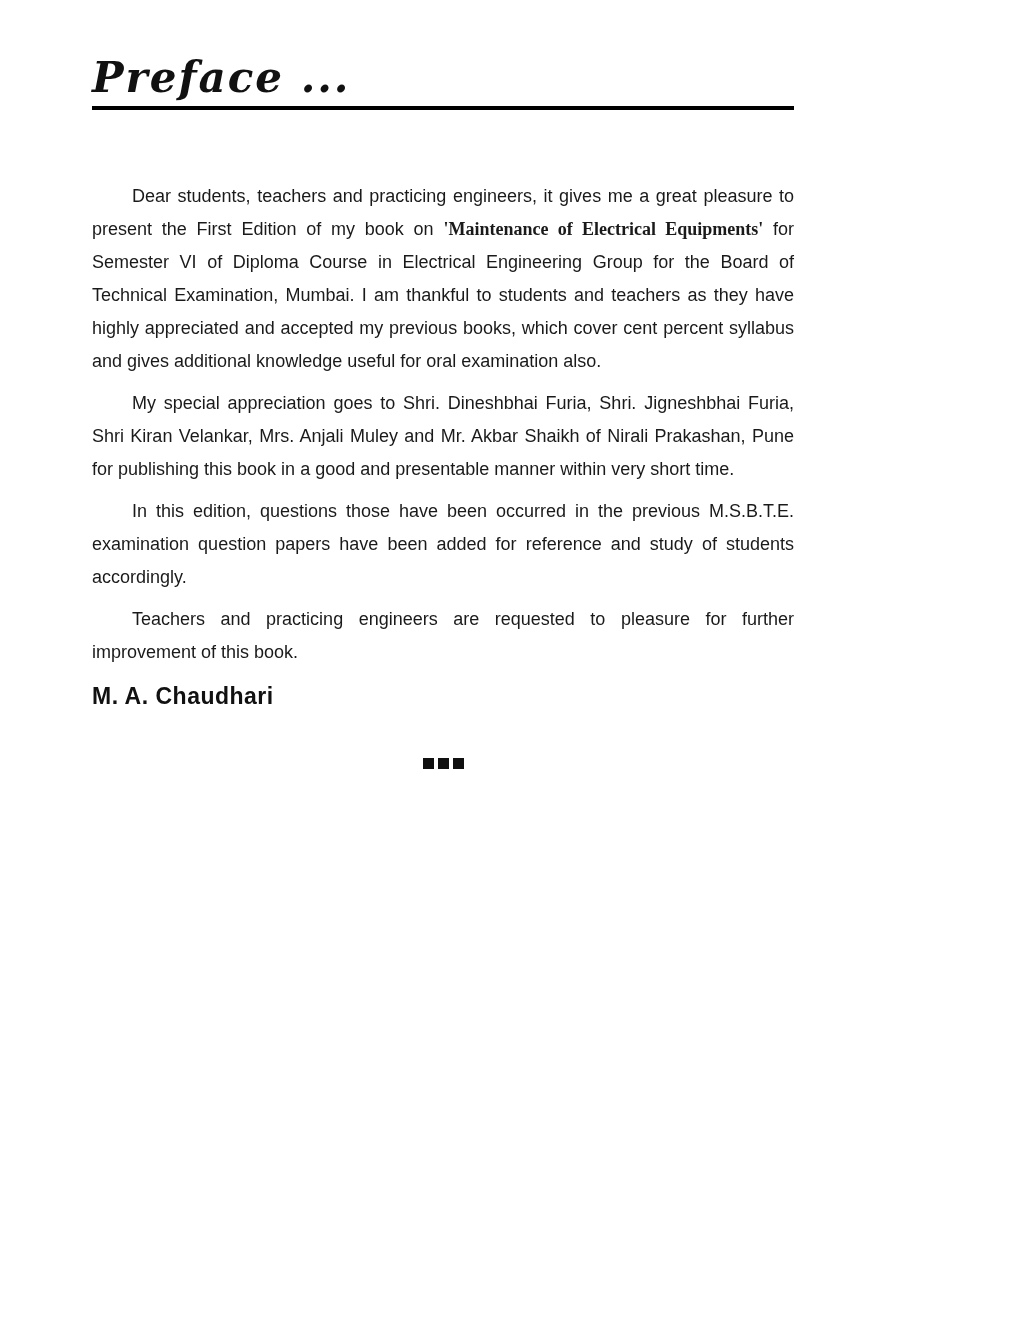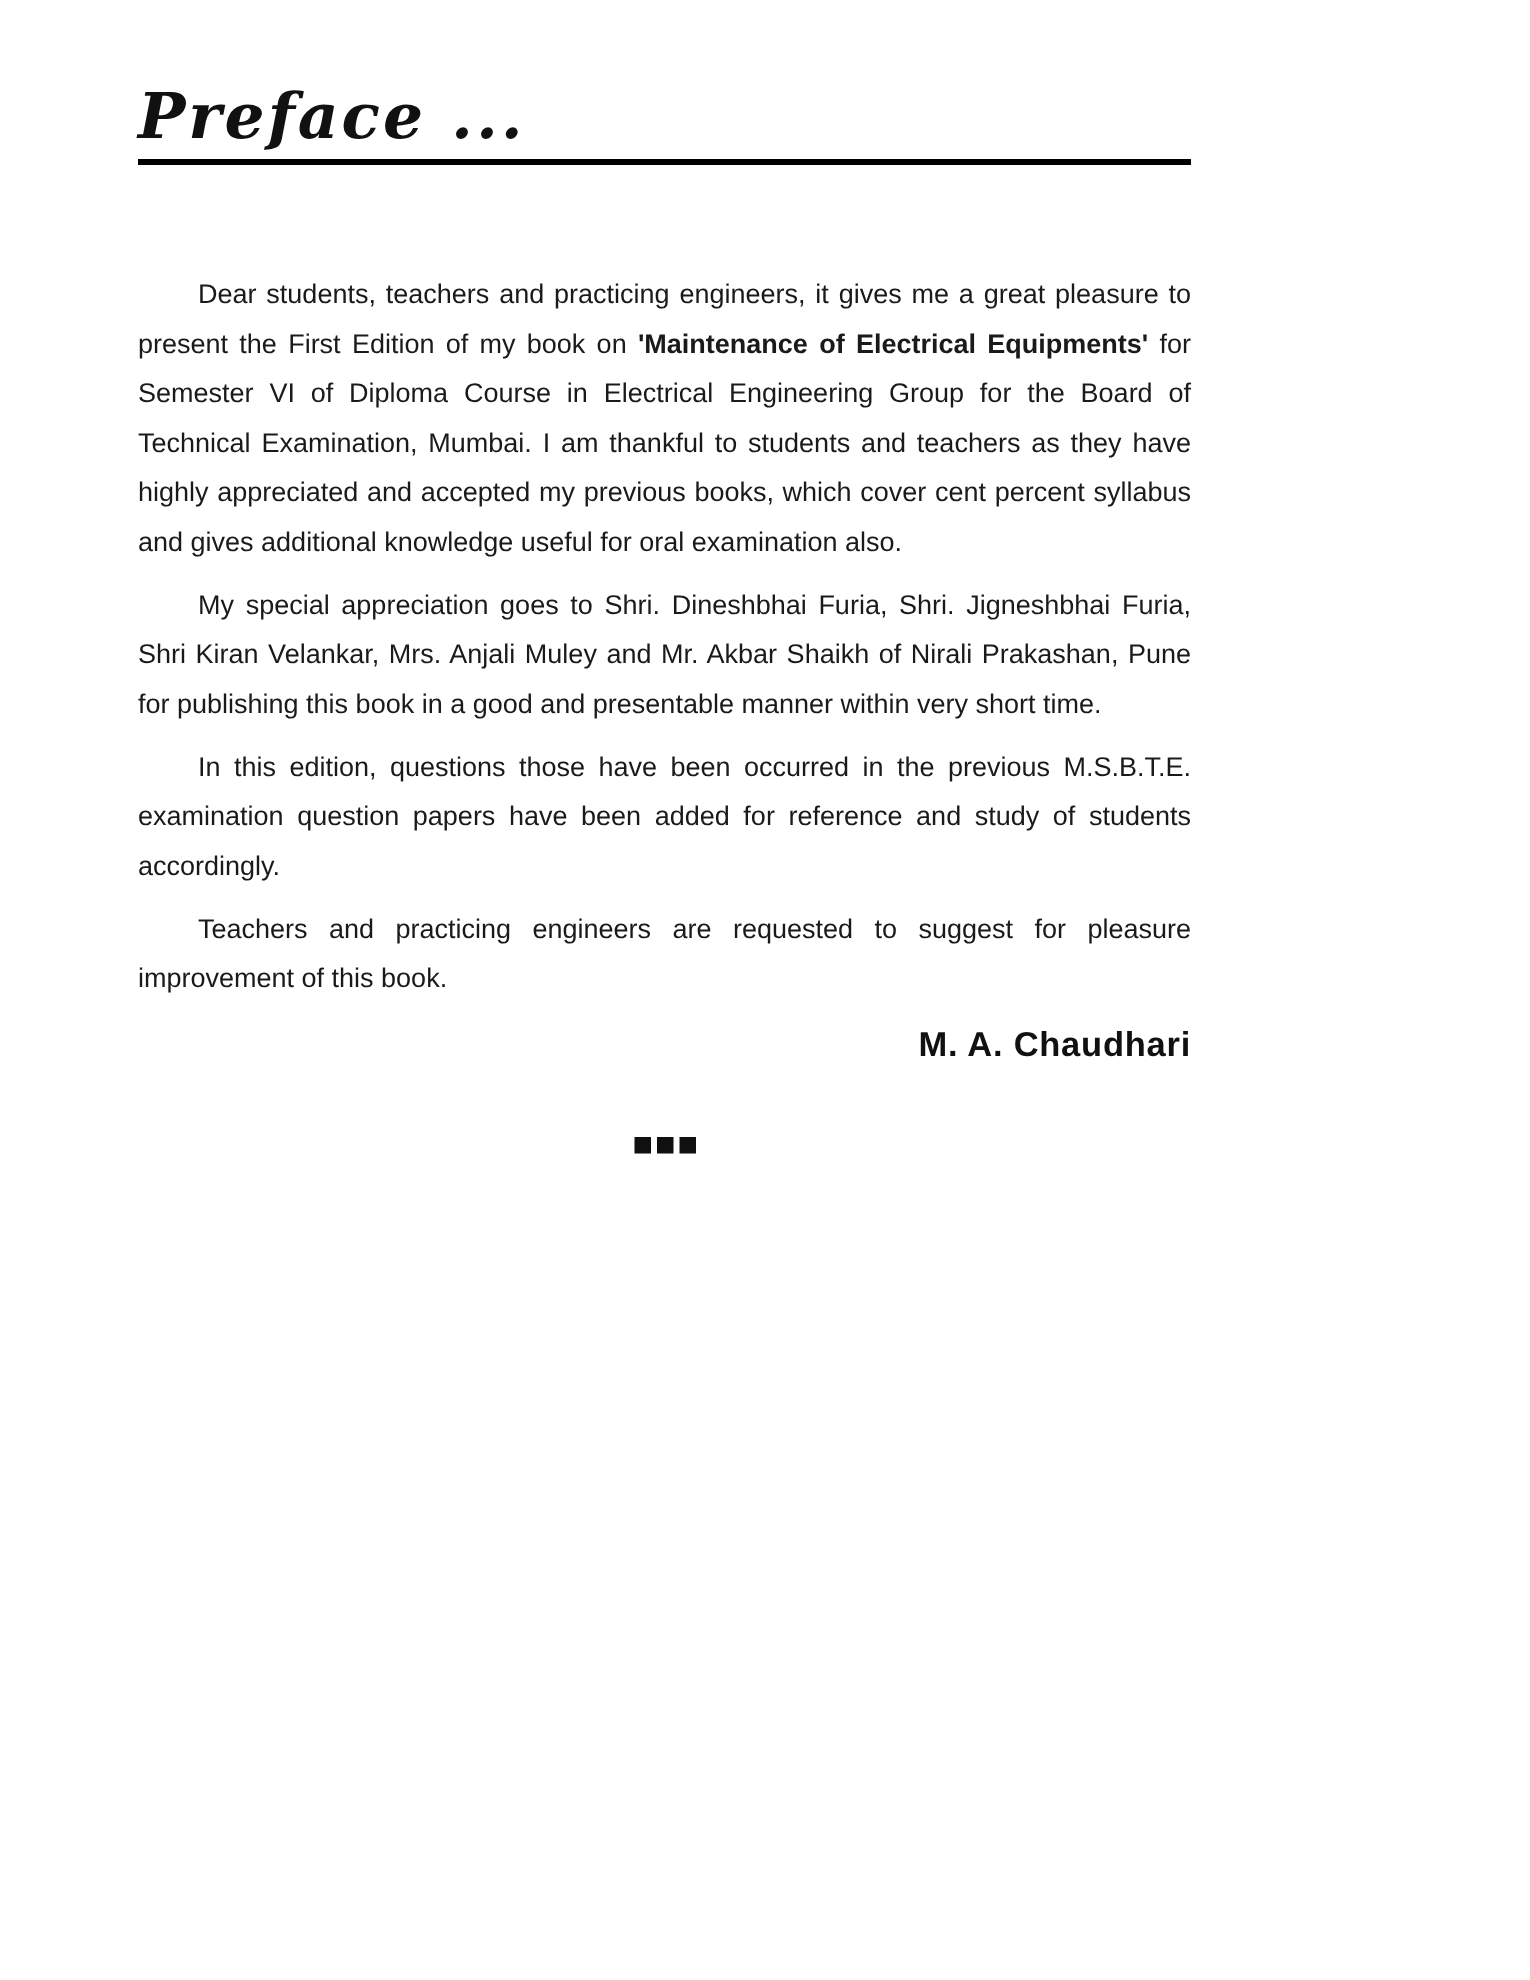--- a/index.html
+++ b/index.html
@@ -38,24 +38,25 @@
   .body-text p {
     margin: 0 0 9px 0;
     text-align: justify;
     text-indent: 40px;
     font-size: 18px;
     line-height: 33px;
     color: #1a1a1a;
   }
   .body-text p b {
     font-weight: bold;
+    font-family: Liberation Serif, serif;
   }
   .signature {
     margin-top: 14px;
-    text-align: right;
+    text-align: left;
     font-weight: bold;
     font-size: 23px;
     letter-spacing: 0.5px;
     color: #111111;
     font-family: "Liberation Sans", sans-serif;
   }
   .end-marker {
     margin-top: 48px;
     text-align: center;
     font-size: 0;
@@ -79,21 +80,21 @@
   </header>
 
   <main class="body-text">
 
     <p><span>Dear students, teachers and practicing engineers, it gives me a great pleasure to present the First Edition of my book on </span><b>'Maintenance of Electrical Equipments'</b><span> for Semester VI of Diploma Course in Electrical Engineering Group for the Board of Technical Examination, Mumbai. I am thankful to students and teachers as they have highly appreciated and accepted my previous books, which cover cent percent syllabus and gives additional knowledge useful for oral examination also.</span></p>
 
     <p>My special appreciation goes to Shri. Dineshbhai Furia, Shri. Jigneshbhai Furia, Shri Kiran Velankar, Mrs. Anjali Muley and Mr. Akbar Shaikh of Nirali Prakashan, Pune for publishing this book in a good and presentable manner within very short time.</p>
 
     <p>In this edition, questions those have been occurred in the previous M.S.B.T.E. examination question papers have been added for reference and study of students accordingly.</p>
 
-    <p>Teachers and practicing engineers are requested to suggest for pleasure improvement of this book.</p>
+    <p>Teachers and practicing engineers are requested to pleasure for further improvement of this book.</p>
 
     <div class="signature">M. A. Chaudhari</div>
 
     <div class="end-marker">
       <span class="sq"></span>
       <span class="sq"></span>
       <span class="sq"></span>
     </div>
 
   </main>

